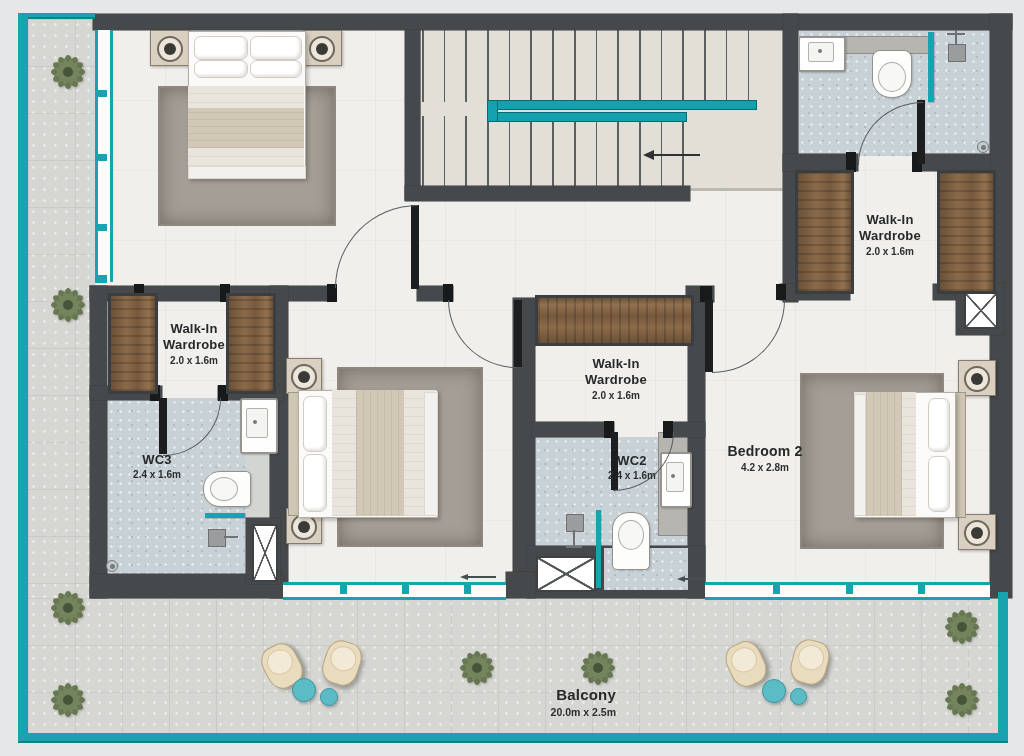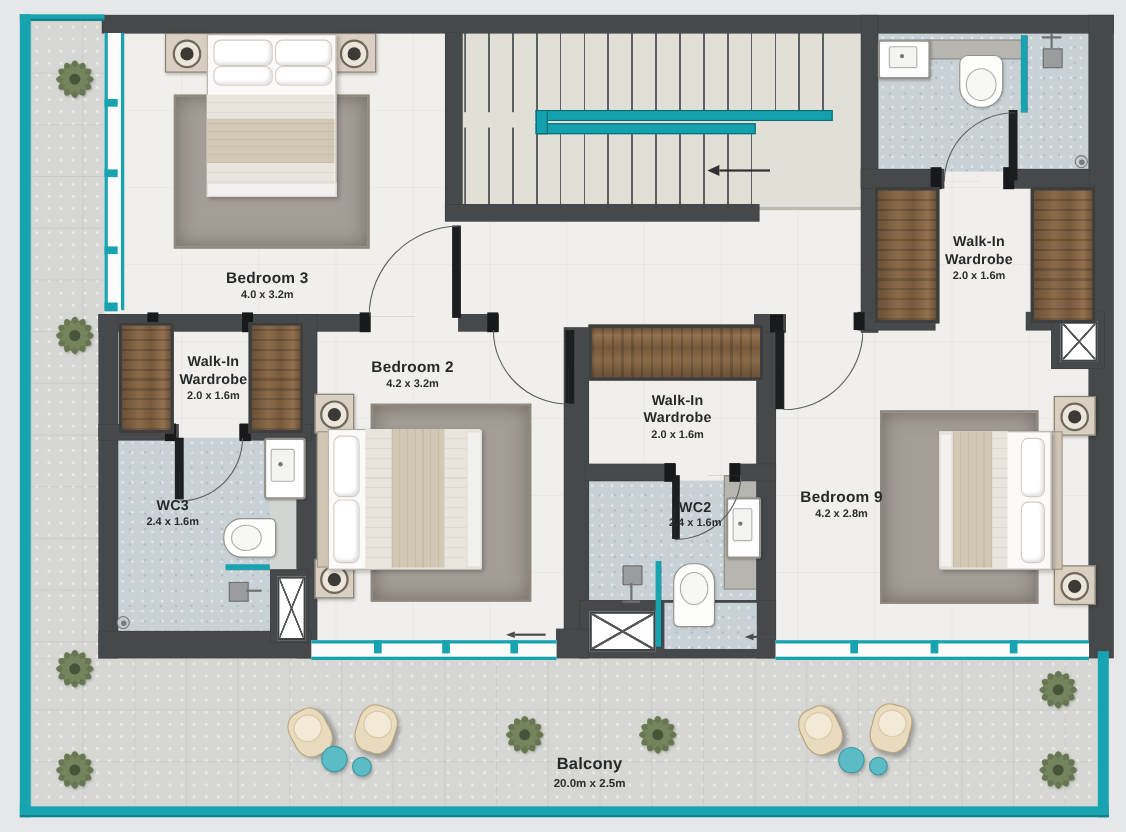--- a/index.html
+++ b/index.html
@@ -325,30 +325,22 @@
     </svg>
   <svg class="plantsvg" style="left:935px;top:673px;" width="54" height="54" viewBox="-27 -27 54 54">
       <use href="#plantsym"></use>
     </svg>
 
   <div class="abs teal" style="left:18px;top:13px;width:77px;height:6px;"></div>
   <div class="abs teal" style="left:18px;top:13px;width:10px;height:730px;"></div>
   <div class="abs teal" style="left:18px;top:733px;width:990px;height:10px;"></div>
   <div class="abs teal" style="left:998px;top:592px;width:10px;height:151px;"></div>
 
-  <div class="lbl" style="left:163px;top:244px;width:160px;">
-    <div class="lname">Bedroom 3</div>
-    <div class="ldims">4.0 x 3.2m</div>
-  </div>
-  <div class="lbl" style="left:295px;top:325px;width:160px;">
+  <div class="lbl" style="left:685px;top:443px;width:160px;">
     <div class="lname">Bedroom 2</div>
-    <div class="ldims">4.2 x 3.2m</div>
-  </div>
-  <div class="lbl" style="left:685px;top:443px;width:160px;">
-    <div class="lname">Bedroom 9</div>
     <div class="ldims">4.2 x 2.8m</div>
   </div>
   <div class="lbl sm" style="left:574px;top:453px;width:116px;">
     <div class="lname">WC2</div>
     <div class="ldims">2.4 x 1.6m</div>
   </div>
   <div class="lbl sm" style="left:99px;top:452px;width:116px;">
     <div class="lname">WC3</div>
     <div class="ldims">2.4 x 1.6m</div>
   </div>
@@ -360,18 +352,18 @@
   <div class="lbl sm" style="left:546px;top:356px;width:140px;">
     <div class="lname">Walk-In</div>
     <div class="lname">Wardrobe</div>
     <div class="ldims">2.0 x 1.6m</div>
   </div>
   <div class="lbl sm" style="left:820px;top:212px;width:140px;">
     <div class="lname">Walk-In</div>
     <div class="lname">Wardrobe</div>
     <div class="ldims">2.0 x 1.6m</div>
   </div>
-  <div class="lbl big" style="left:456px;top:686px;width:160px;">
+  <div class="lbl big" style="left:456px;top:686px;width:160px;text-align:right;">
     <div class="lname">Balcony</div>
     <div class="ldims">20.0m x 2.5m</div>
   </div>
 
 </div>
 
 </body></html>

